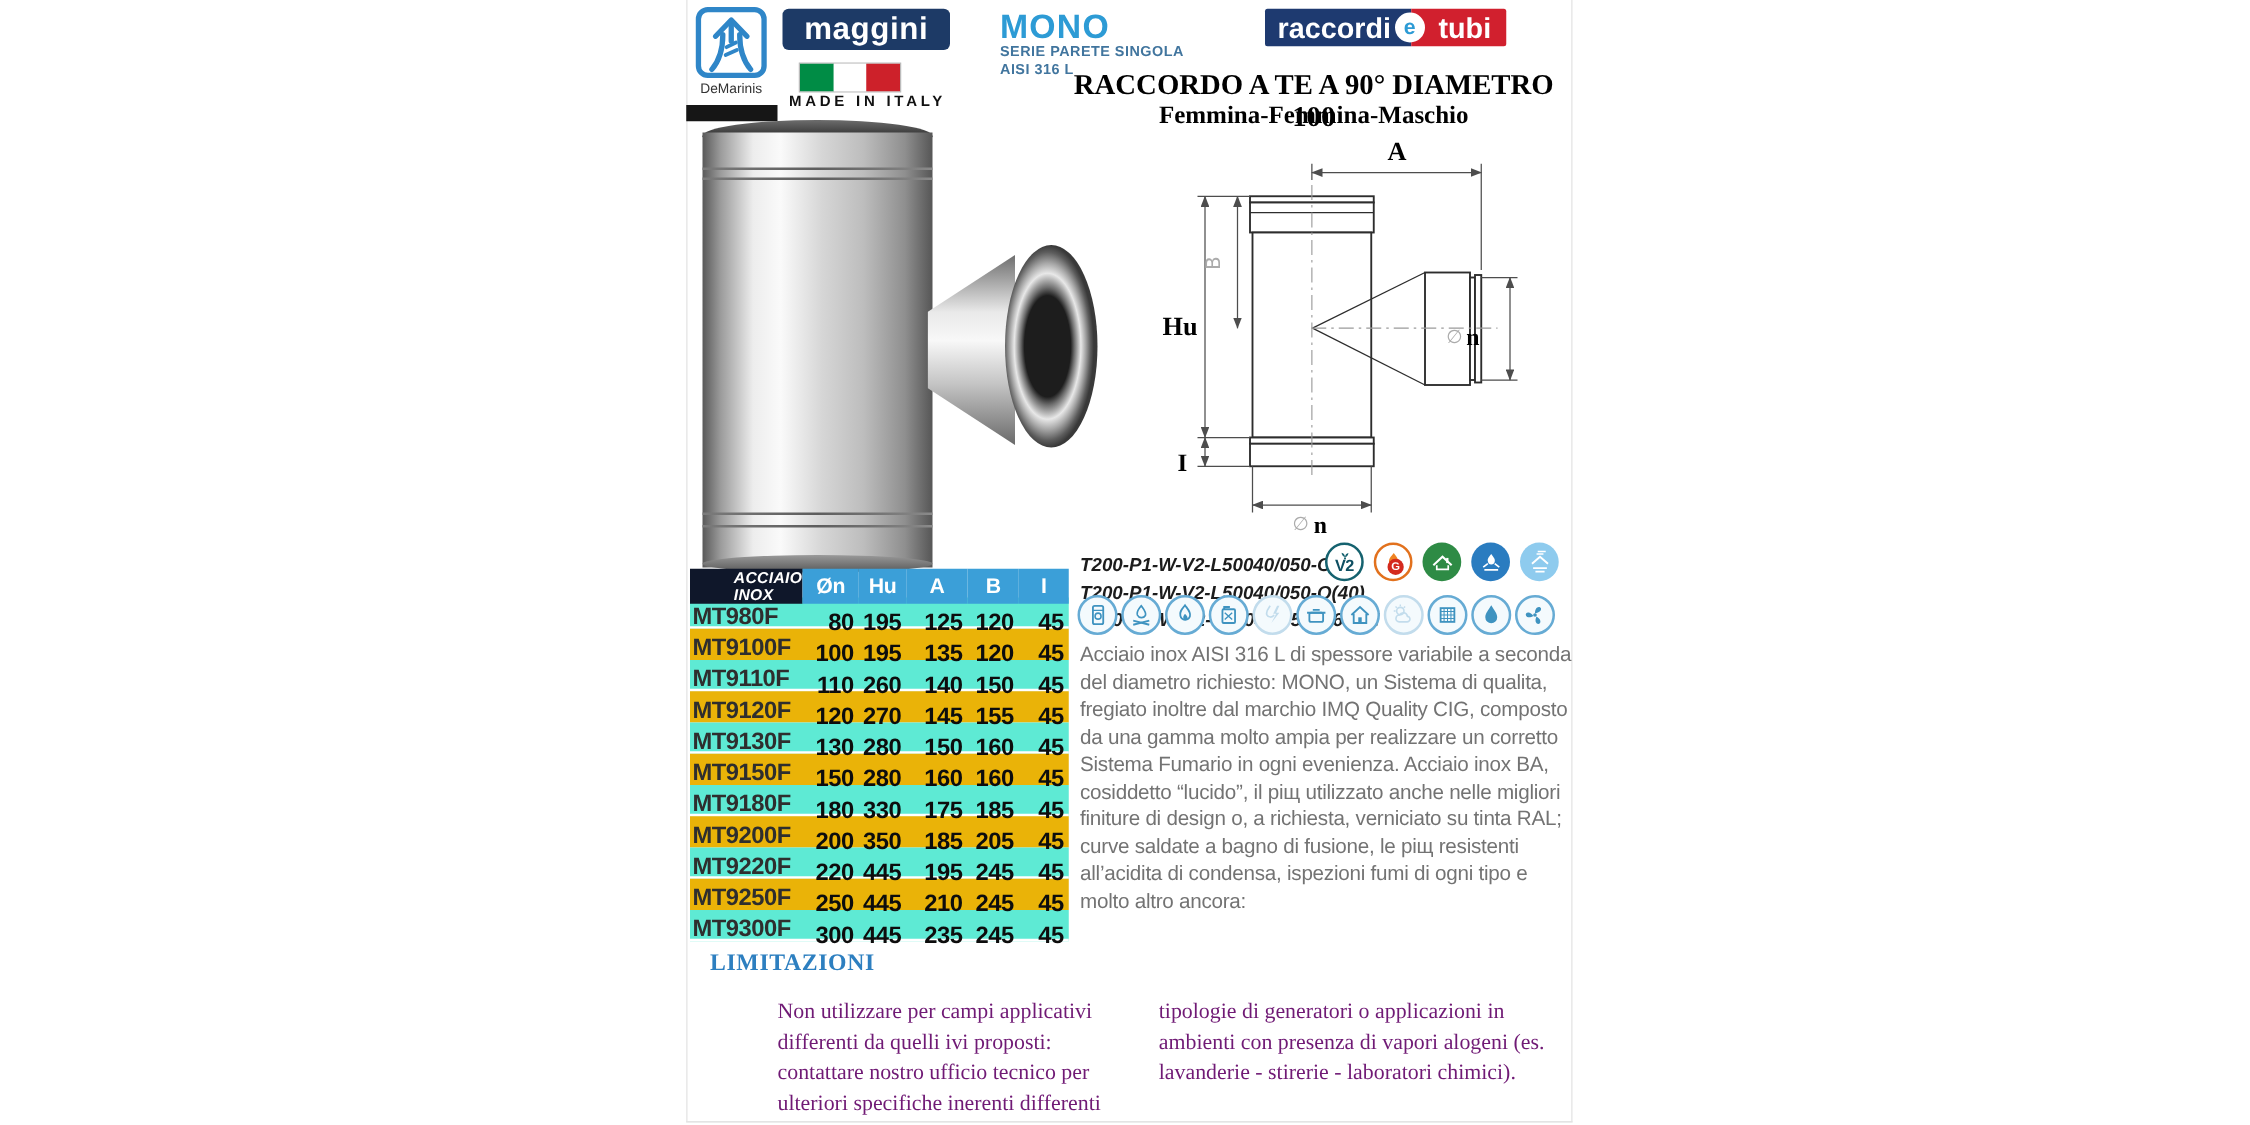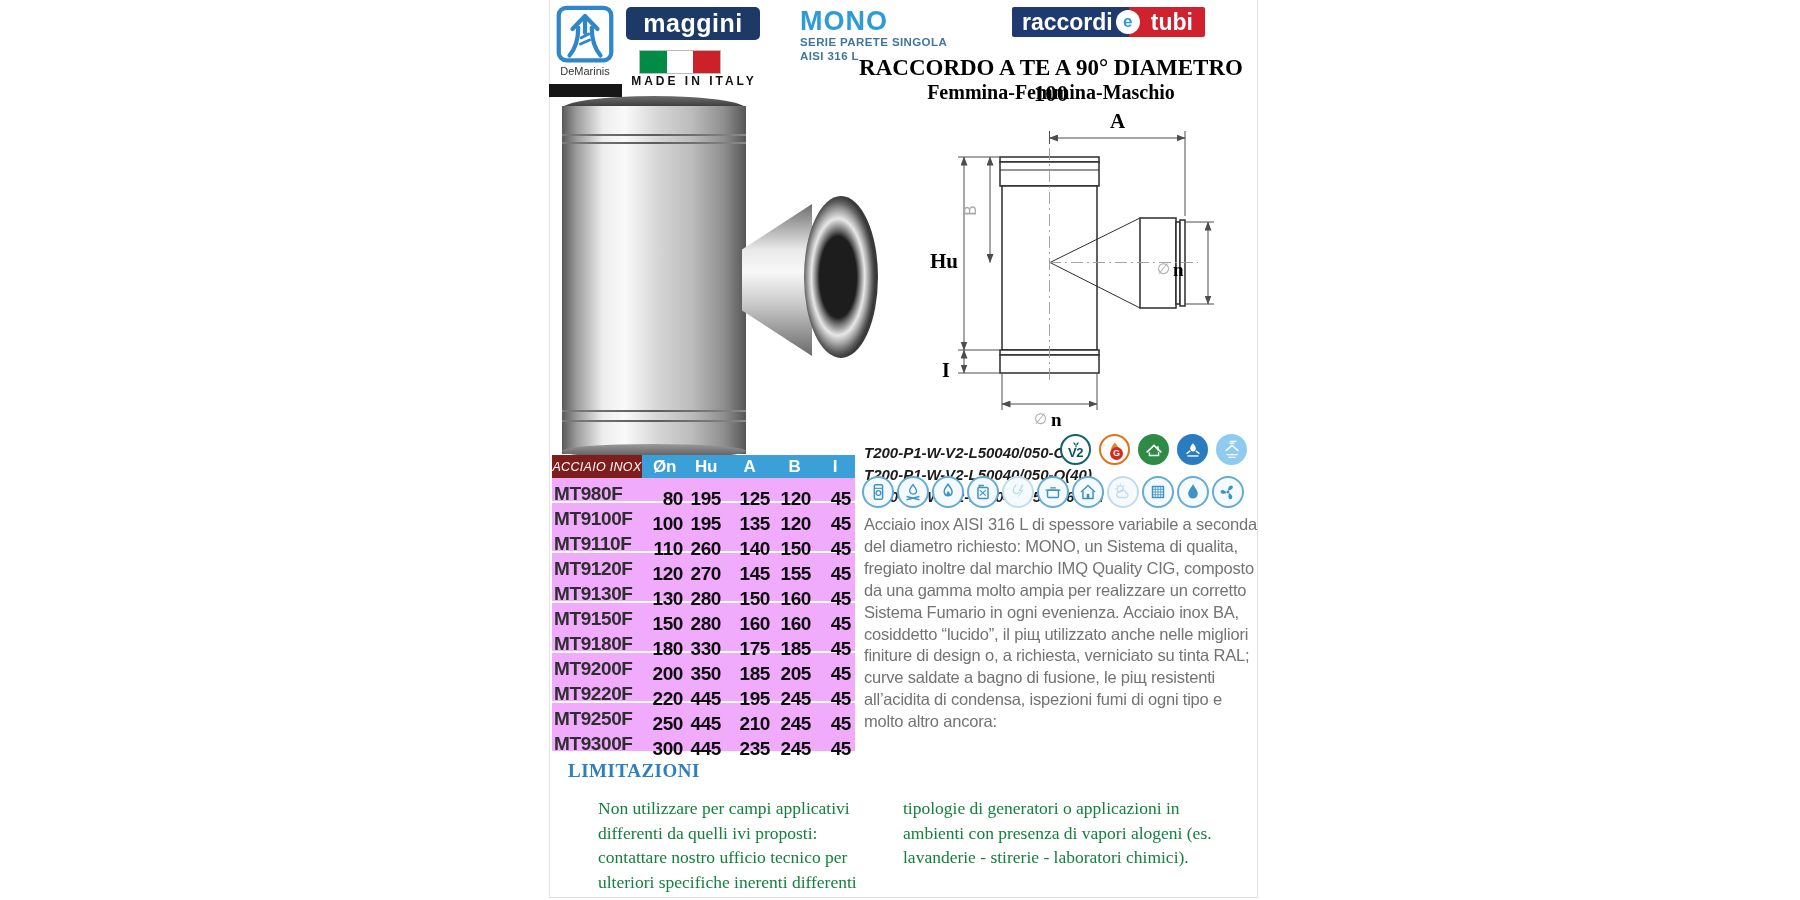--- a/index.html
+++ b/index.html
@@ -82,39 +82,39 @@
   .b-blue{background:#2a7cc0;border:none;color:#fff;}
   .b-sky{background:#8ecbee;border:none;color:#fff;}
   .blabel{position:absolute;font-style:normal;font-weight:bold;}
   .lbl-v2{font-size:13px;color:#0e4f62;top:9px;left:0;right:0;text-align:center;letter-spacing:-.5px;}
   .lbl-g{font-size:9px;color:#fff;background:#d42a1e;width:13px;height:13px;line-height:13px;
       border-radius:50%;text-align:center;top:11px;left:9px;}
 
   
   .tbl{left:552px;top:455px;width:303px;}
   .thead{display:grid;grid-template-columns:90px 45px 38px 49px 41px 40px;height:23px;}
-  .th-code{background:#7f1d1d;color:#fff;font-weight:normal;font-style:italic;font-size:12.5px;
-      display:flex;align-items:center;justify-content:center;letter-spacing:.3px;}
+  .th-code{background:#0f172a;color:#fff;font-weight:bold;font-style:italic;font-size:12.5px;
+      display:flex;align-items:center;justify-content:center;letter-spacing:.3px;padding-left:35px;}
   .hcell{background:#3b9fd8;color:#fff;font-weight:bold;font-size:17px;display:flex;align-items:center;
       justify-content:center;letter-spacing:-.3px;}
   .trow{display:grid;grid-template-columns:90px 45px 38px 49px 41px 40px;height:25px;
-      background:#f0abfc;box-sizing:border-box;}
-  .trow.odd{background:#f0abfc;border-bottom:2px solid #fff;}
+      background:#eab308;box-sizing:border-box;}
+  .trow.odd{background:#5eead4;border-bottom:2px solid #fff;}
   .tcell{display:flex;align-items:center;font-weight:bold;font-size:19px;letter-spacing:-.4px;}
   .c-code{color:#2e2e2e;padding-left:2px;}
   .c-num{justify-content:flex-end;padding-right:4px;color:#0d0d0d;margin-top:10px;}
 
   
   .descr{left:864px;top:514px;width:398px;font-size:16.5px;font-weight:normal;color:#737373;
       line-height:21.9px;letter-spacing:-.2px;}
 
   
   .limit-h{left:568px;top:760px;font-family:"Liberation Serif",serif;font-weight:bold;font-size:19px;
       color:#2d7fc0;letter-spacing:.5px;}
-  .limit-col{font-family:"Liberation Serif",serif;font-size:17.5px;color:#15803d;line-height:24.5px;}
+  .limit-col{font-family:"Liberation Serif",serif;font-size:17.5px;color:#701a75;line-height:24.5px;margin-left:24px;}
   .limit1{left:598px;top:796px;width:280px;}
   .limit2{left:903px;top:796px;width:312px;}
 
   
   .frame{left:549px;top:0;width:707px;height:897px;border-left:1px solid #e3e3e3;
       border-right:1px solid #e3e3e3;border-bottom:1px solid #dcdcdc;pointer-events:none;}
 </style>
 </head>
 <body>
 

